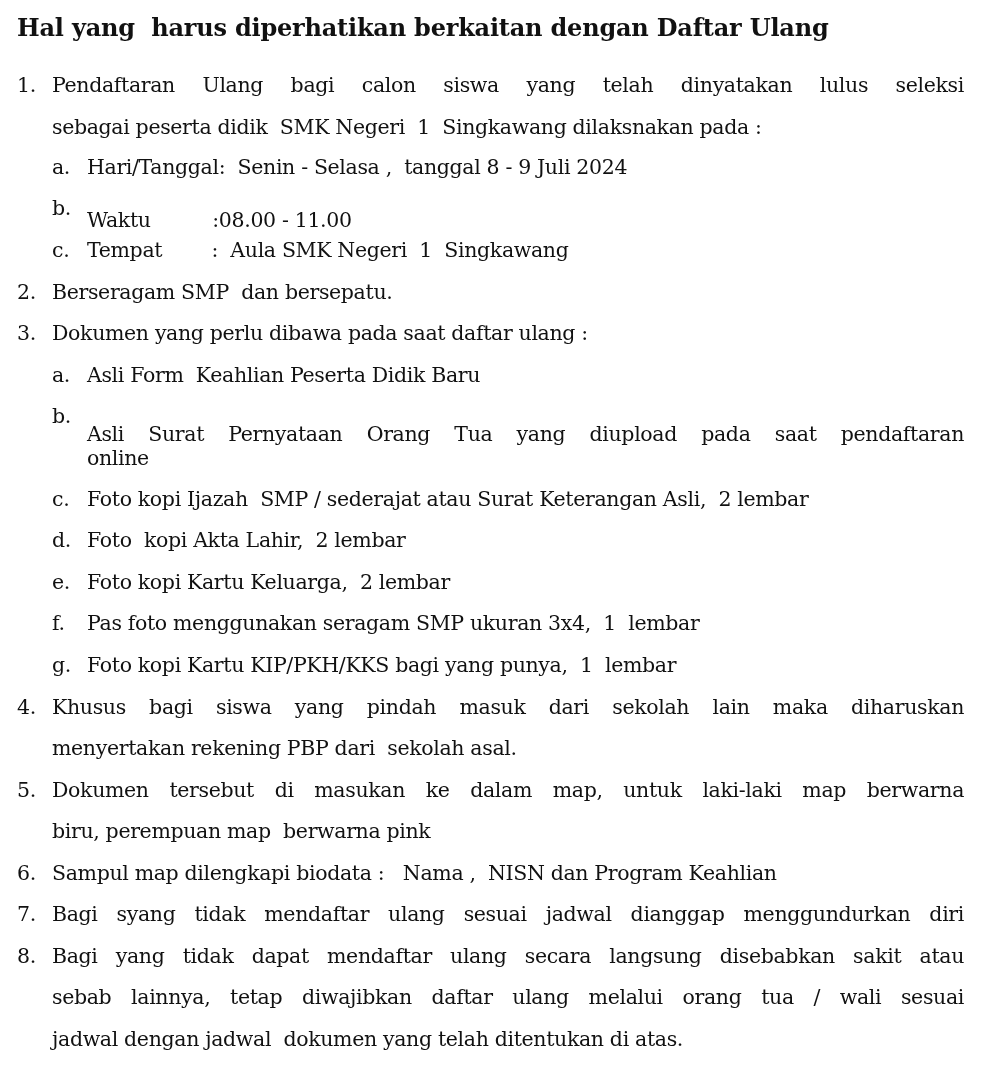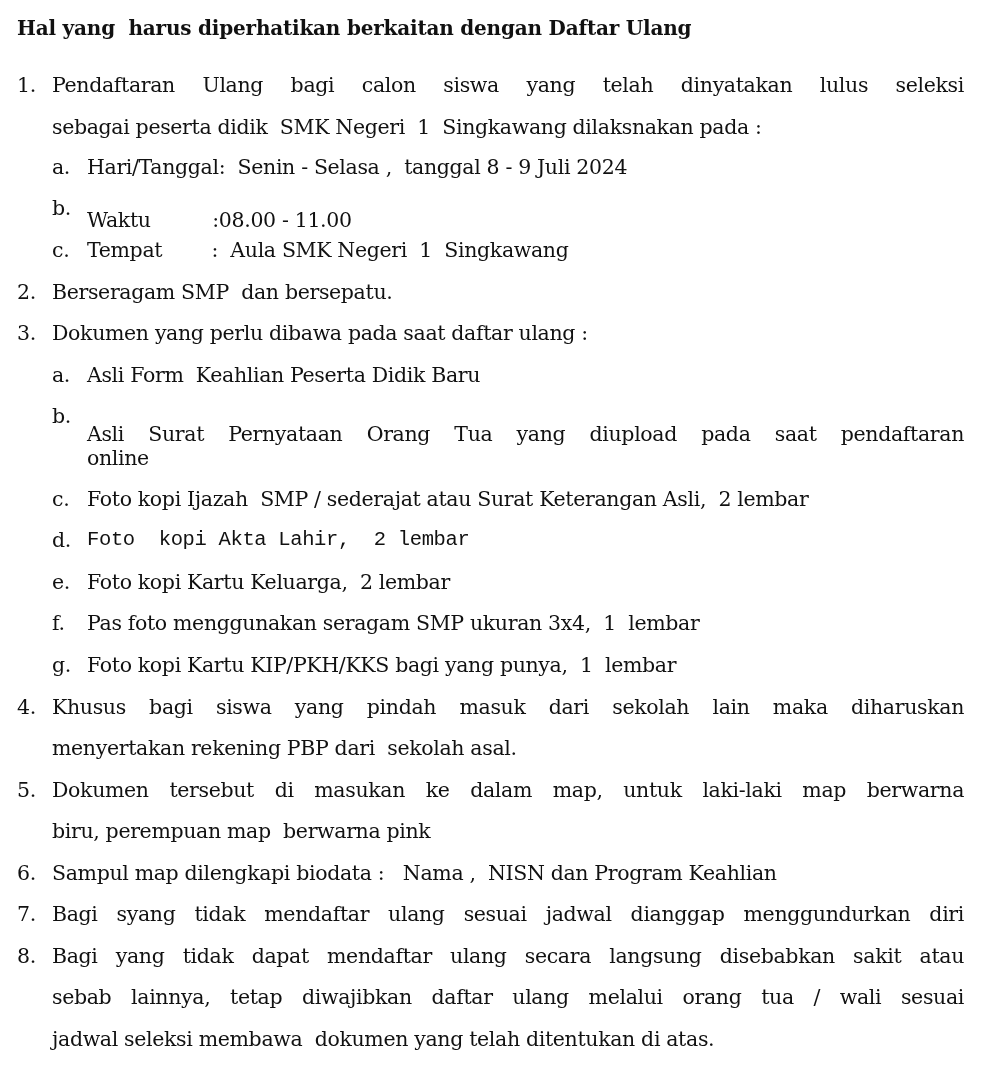--- a/index.html
+++ b/index.html
@@ -13,21 +13,21 @@
       position: relative;
       overflow: hidden;
       color: #111111;
       font-family: "DejaVu Serif", "Liberation Serif", serif;
     }
     .title {
       position: absolute;
       left: 17px;
       top: 14px;
       font-weight: bold;
-      font-size: 20px;
+      font-size: 24px;
       line-height: 28px;
       white-space: pre;
       letter-spacing: -0.2px;
     }
     .line {
       position: absolute;
       font-size: 20.5px;
       line-height: 28px;
       white-space: pre;
       letter-spacing: -0.35px;
@@ -76,21 +76,21 @@
 <div class="line txt2" style="top:361px;">Asli Form  Keahlian Peserta Didik Baru</div>
 
 <div class="line sub" style="top:402px;">b.</div>
 <div class="line txt2 justify" style="top:420px; width:877px;">Asli Surat Pernyataan Orang Tua yang diupload pada saat pendaftaran</div>
 <div class="line txt2" style="top:444px;text-align:center;">online</div>
 
 <div class="line sub" style="top:485px;">c.</div>
 <div class="line txt2" style="top:485px;">Foto kopi Ijazah  SMP / sederajat atau Surat Keterangan Asli,  2 lembar</div>
 
 <div class="line sub" style="top:526px;">d.</div>
-<div class="line txt2" style="top:526px;font-family:Liberation Mono, monospace;">Foto  kopi Akta Lahir,  2 lembar</div>
+<div class="line txt2" style="top:526px;">Foto  kopi Akta Lahir,  2 lembar</div>
 
 <div class="line sub" style="top:568px;">e.</div>
 <div class="line txt2" style="top:568px;">Foto kopi Kartu Keluarga,  2 lembar</div>
 
 <div class="line sub" style="top:609px;">f.</div>
 <div class="line txt2" style="top:609px;">Pas foto menggunakan seragam SMP ukuran 3x4,  1  lembar</div>
 
 <div class="line sub" style="top:651px;">g.</div>
 <div class="line txt2" style="top:651px;">Foto kopi Kartu KIP/PKH/KKS bagi yang punya,  1  lembar</div>
 
@@ -104,13 +104,13 @@
 
 <div class="line num" style="top:859px;">6.</div>
 <div class="line txt1" style="top:859px;">Sampul map dilengkapi biodata :   Nama ,  NISN dan Program Keahlian</div>
 
 <div class="line num" style="top:900px;">7.</div>
 <div class="line txt1 justify" style="top:900px; width:912px;">Bagi syang tidak mendaftar ulang sesuai jadwal dianggap menggundurkan diri</div>
 
 <div class="line num" style="top:942px;">8.</div>
 <div class="line txt1 justify" style="top:942px; width:912px;">Bagi  yang tidak dapat mendaftar ulang secara langsung  disebabkan sakit atau</div>
 <div class="line txt1 justify" style="top:983px; width:912px;">sebab lainnya,  tetap diwajibkan daftar ulang melalui orang tua / wali    sesuai</div>
-<div class="line txt1" style="top:1025px;">jadwal seleksi membawa  dokumen yang telah ditentukan di atas.</div>
+<div class="line txt1" style="top:1025px;">jadwal dengan jadwal  dokumen yang telah ditentukan di atas.</div>
 
 </body></html>

